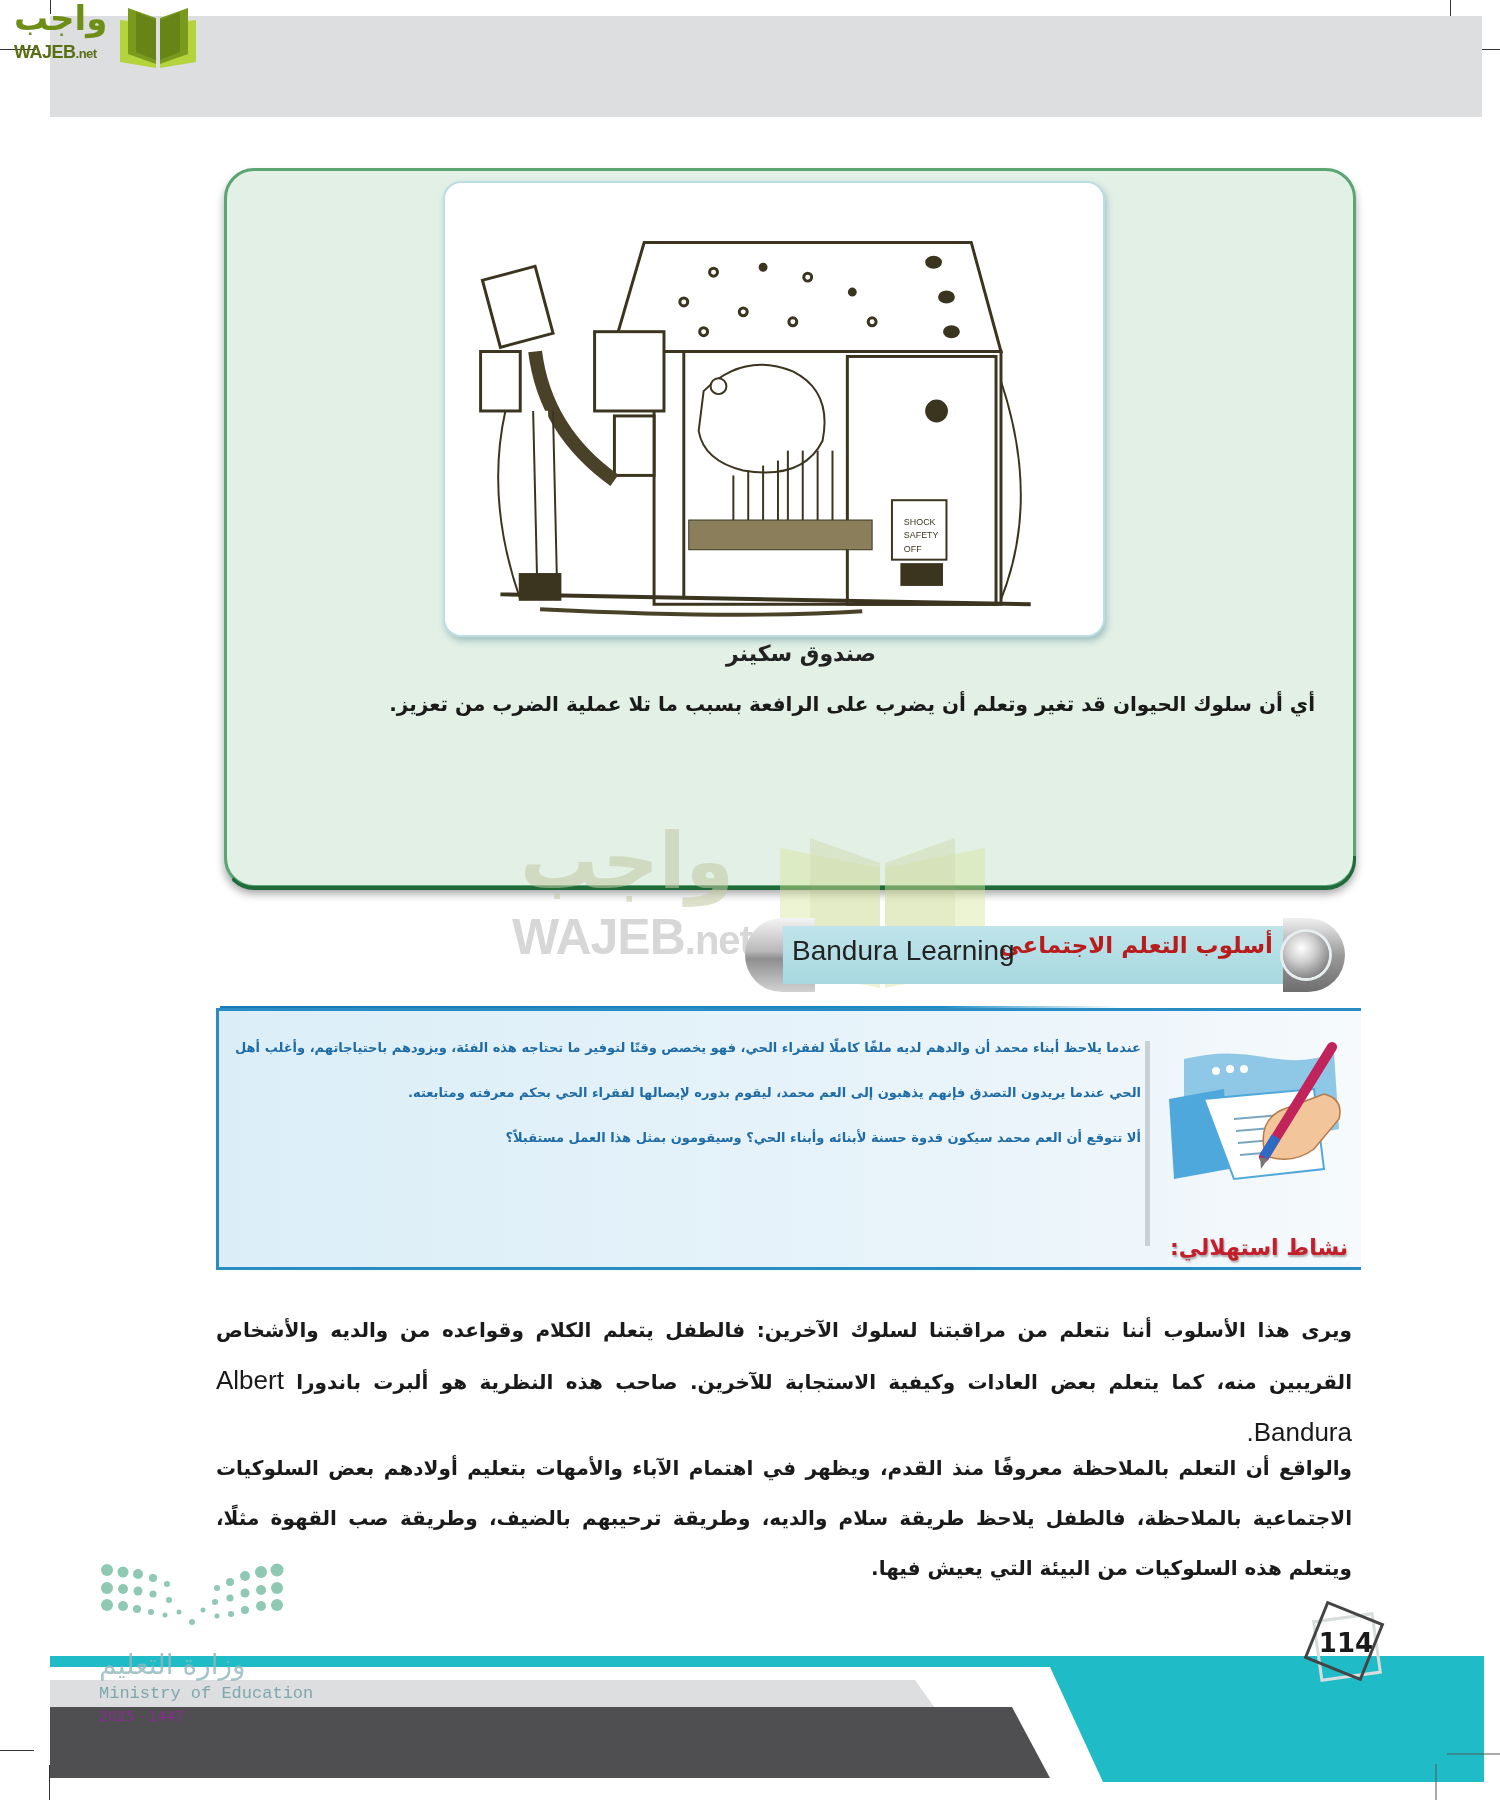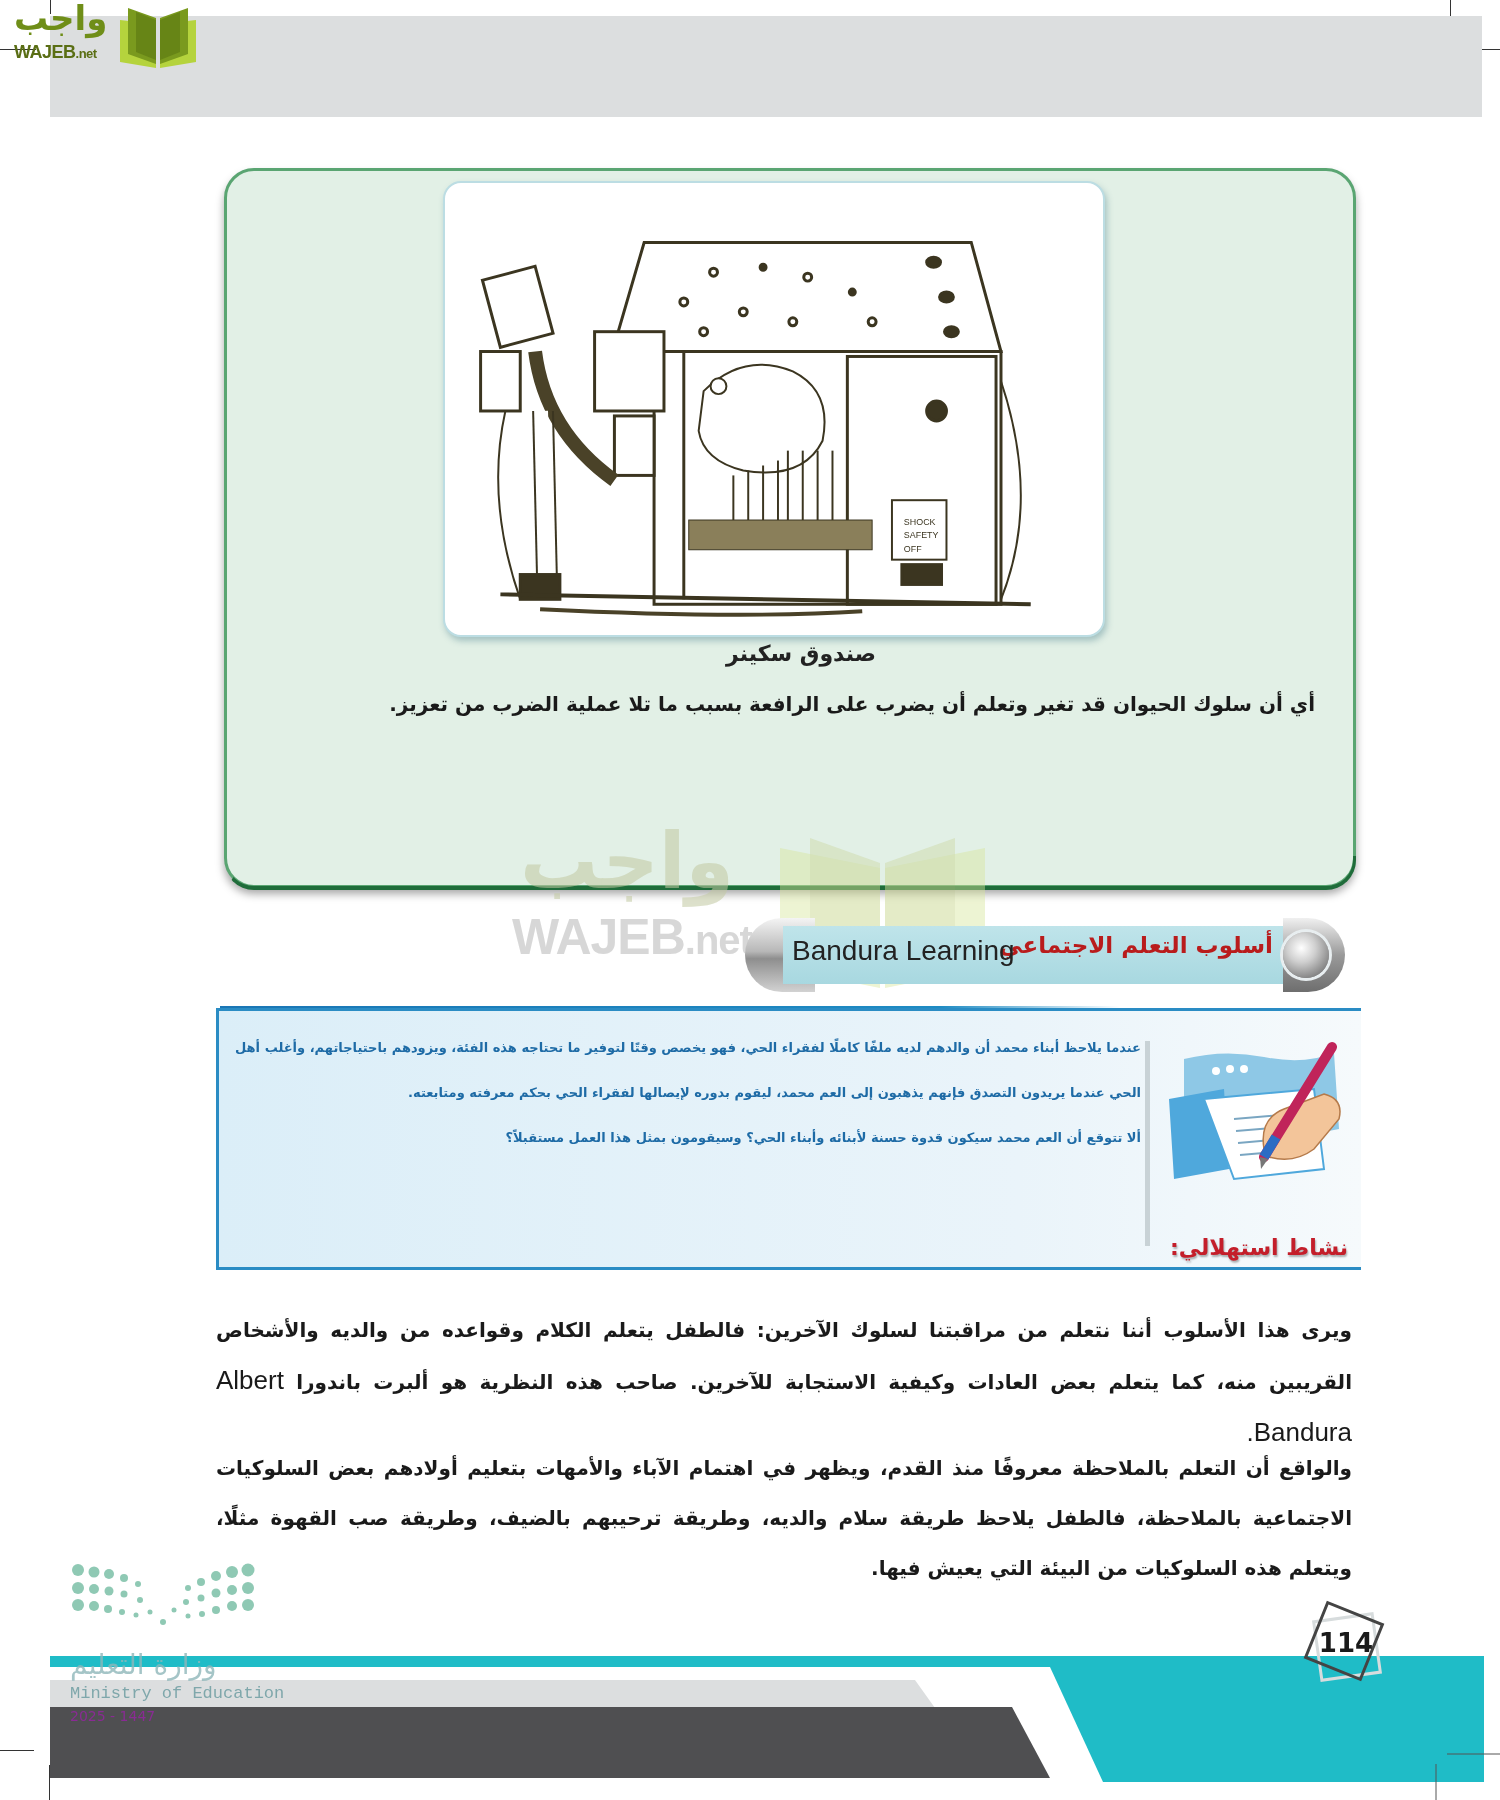--- a/index.html
+++ b/index.html
@@ -78,21 +78,21 @@
   
   .watermark { position: absolute; left: 500px; top: 838px; width: 500px; height: 150px; pointer-events: none; opacity: 0.55; }
   .watermark .wm-ar { position: absolute; left: 20px; top: -22px; font-family: "DejaVu Sans", sans-serif; font-weight: bold;
     font-size: 78px; color: #c2c9a2; direction: rtl; }
   .watermark .wm-en { position: absolute; left: 12px; top: 70px; font-family: "Liberation Sans", sans-serif; font-weight: bold;
     font-size: 50px; color: #b8b8b8; letter-spacing: -1px; }
   .watermark .wm-en small { font-size: 40px; }
   .watermark svg { position: absolute; left: 270px; top: 0; width: 225px; height: 150px; }
 
   
-  .moe-logo { position: absolute; left: 68px; top: 1560px; width: 190px; height: 175px; }
+  .moe-logo { position: absolute; left: 97px; top: 1560px; width: 190px; height: 175px; }
   .moe-dots { position: absolute; left: 0; top: 0; width: 190px; height: 80px; }
   .moe-ar { position: absolute; left: 2px; top: 88px; font-family: "DejaVu Sans", sans-serif; font-size: 28px; color: #8fb7ba; direction: rtl; width: 185px; text-align: left; opacity: 0.8; }
   .moe-en { position: absolute; left: 2px; top: 124px; font-family: Liberation Mono, monospace; font-size: 17px; color: #7fa7ab; white-space: nowrap; }
   .moe-year { position: absolute; left: 2px; top: 148px; font-family: "DejaVu Sans", sans-serif; font-size: 14px; color: #a21caf; opacity: 0.7; white-space: nowrap; }
 
   .footer-svg { position: absolute; left: 0; top: 1640px; width: 1500px; height: 160px; }
 
   .page-number { position: absolute; left: 1312px; top: 1612px; width: 68px; height: 62px; text-align: center;
     font-family: "DejaVu Sans", sans-serif; font-weight: bold; font-size: 26px; color: #1a1a1a; line-height: 62px; }
   .page-box-dark { position: absolute; left: 1313px; top: 1610px; width: 62px; height: 62px; border: 3px solid #444;

